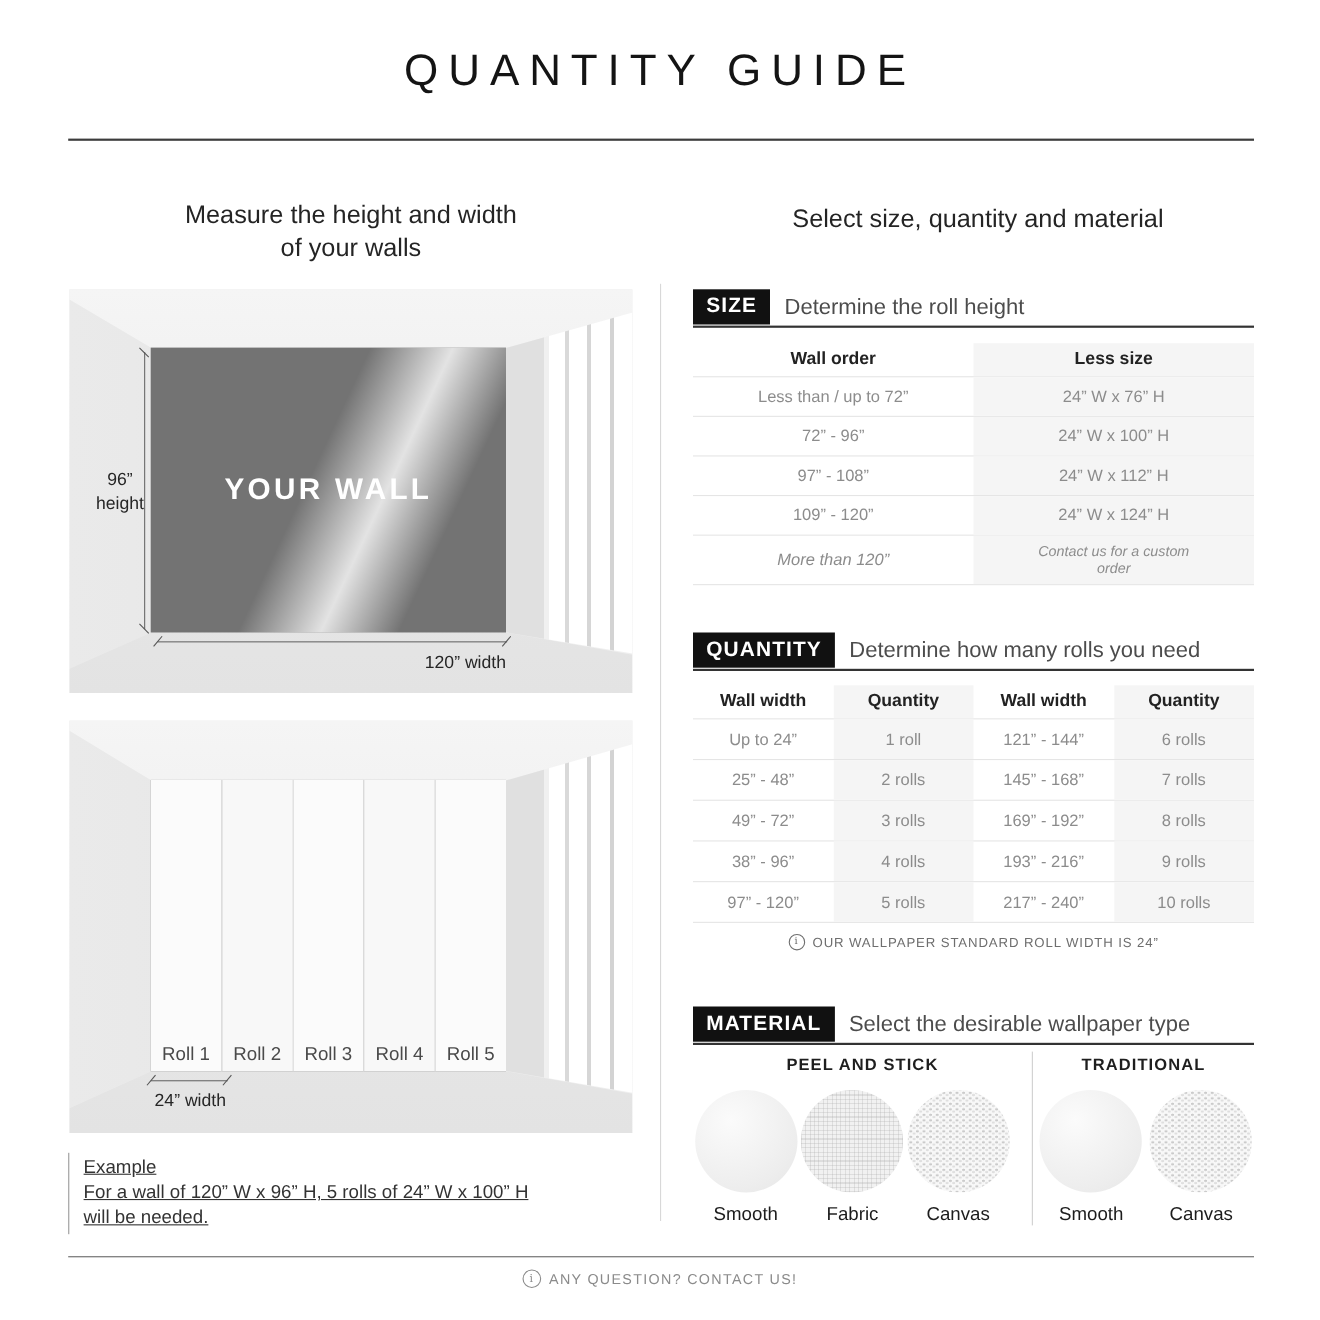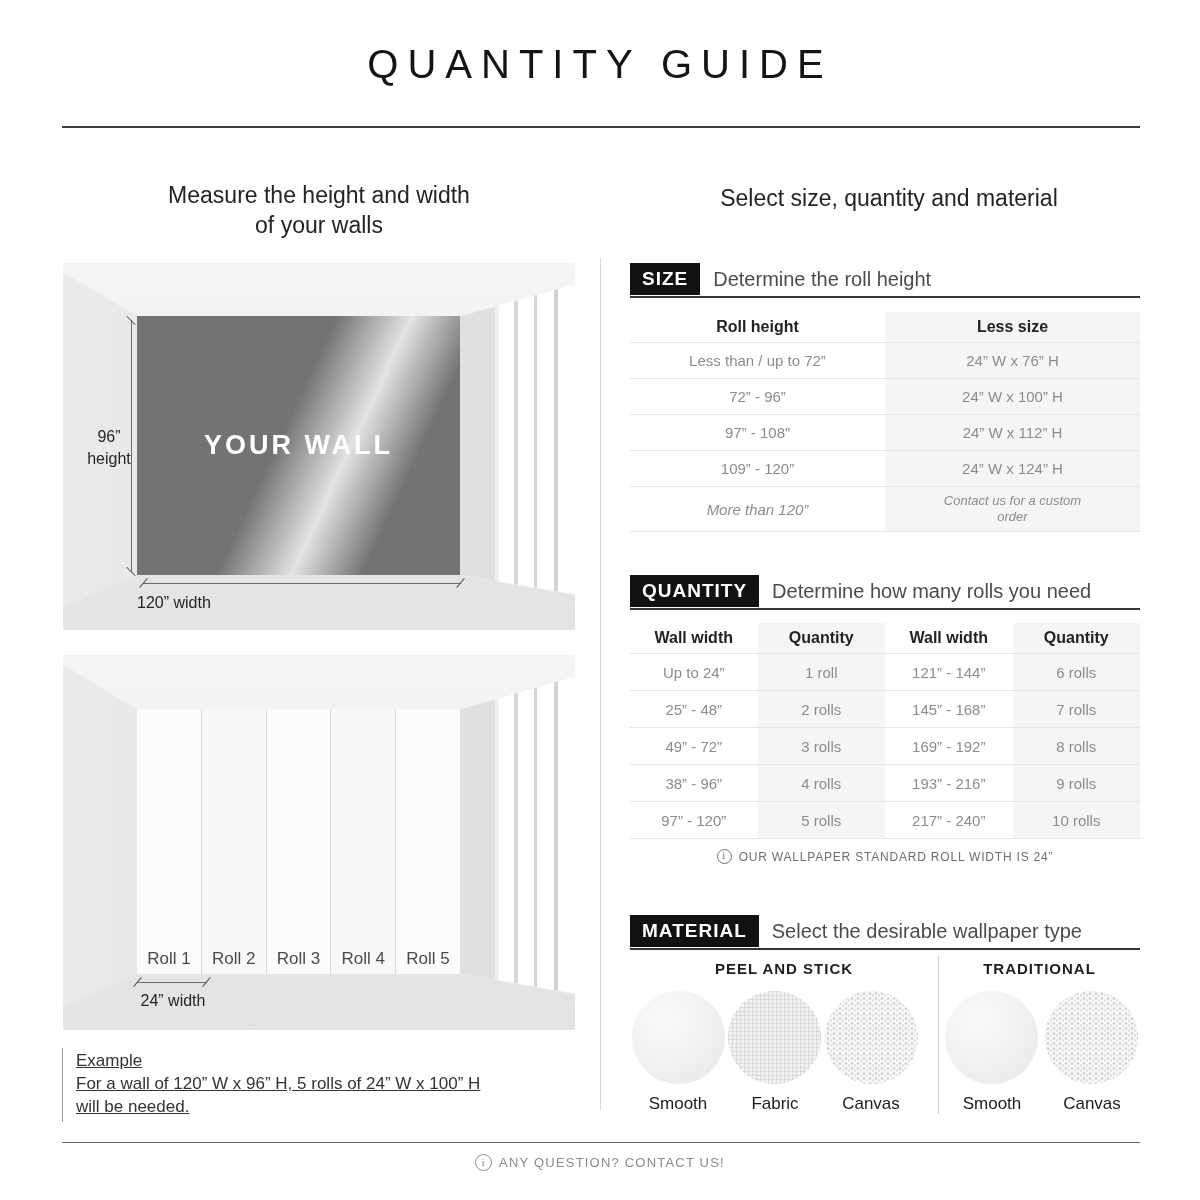--- a/index.html
+++ b/index.html
@@ -41,21 +41,21 @@
   .dim-v{left:68px;top:57px;width:1px;height:252px;}
   .dim-h1{left:80px;top:320px;width:318px;height:1px;}
   .dim-h2{left:74px;top:327px;width:70px;height:1px;}
   .tick{position:absolute;background:#555;}
   .dim-v .tick{width:12px;height:1px;left:-6px;transform:rotate(45deg);}
   .dim-v .t1{top:0;} .dim-v .t2{bottom:0;}
   .dim-h1 .tick,.dim-h2 .tick{width:1px;height:12px;top:-6px;transform:rotate(40deg);}
   .dim-h1 .t1,.dim-h2 .t1{left:0;} .dim-h1 .t2,.dim-h2 .t2{right:0;}
   .height-label{position:absolute;left:6px;top:163px;width:80px;text-align:center;
                 font-size:16px;line-height:22px;color:#262626;}
-  .width-label1{position:absolute;left:74px;top:331px;width:323px;text-align:left;
+  .width-label1{position:absolute;left:74px;top:331px;width:323px;text-align:right;
                 font-size:16px;color:#262626;}
   .width-label2{position:absolute;left:40px;top:337px;width:140px;text-align:center;
                 font-size:16px;color:#262626;}
   .panels{position:absolute;inset:0;display:flex;}
   .panel{flex:1;background:#fbfbfb;border-right:1px solid #dadada;position:relative;}
   .panel:nth-child(even){background:#f8f8f8;}
   .panel:last-child{border-right:none;}
   .panel-label{position:absolute;left:0;right:0;bottom:5px;text-align:center;
                font-size:17px;color:#4a4a4a;}
 
@@ -188,21 +188,21 @@
     <div>For a wall of 120” W x 96” H, 5 rolls of 24” W x 100” H</div>
     <div>will be needed.</div>
   </div>
 
   <div class="sec-head size-head">
     <span class="badge">SIZE</span>
     <span class="sec-sub">Determine the roll height</span>
   </div>
   <div class="table size-table">
     <div class="t-row t-header">
-      <div class="cell th">Roll height</div>
+      <div class="cell th">Wall order</div>
       <div class="cell th shade">Less size</div>
     </div>
     <div class="t-row t-body">
       <div class="cell">Less than / up to 72”</div>
       <div class="cell shade">24” W x 76” H</div>
     </div>
     <div class="t-row t-body">
       <div class="cell">72” - 96”</div>
       <div class="cell shade">24” W x 100” H</div>
     </div>

